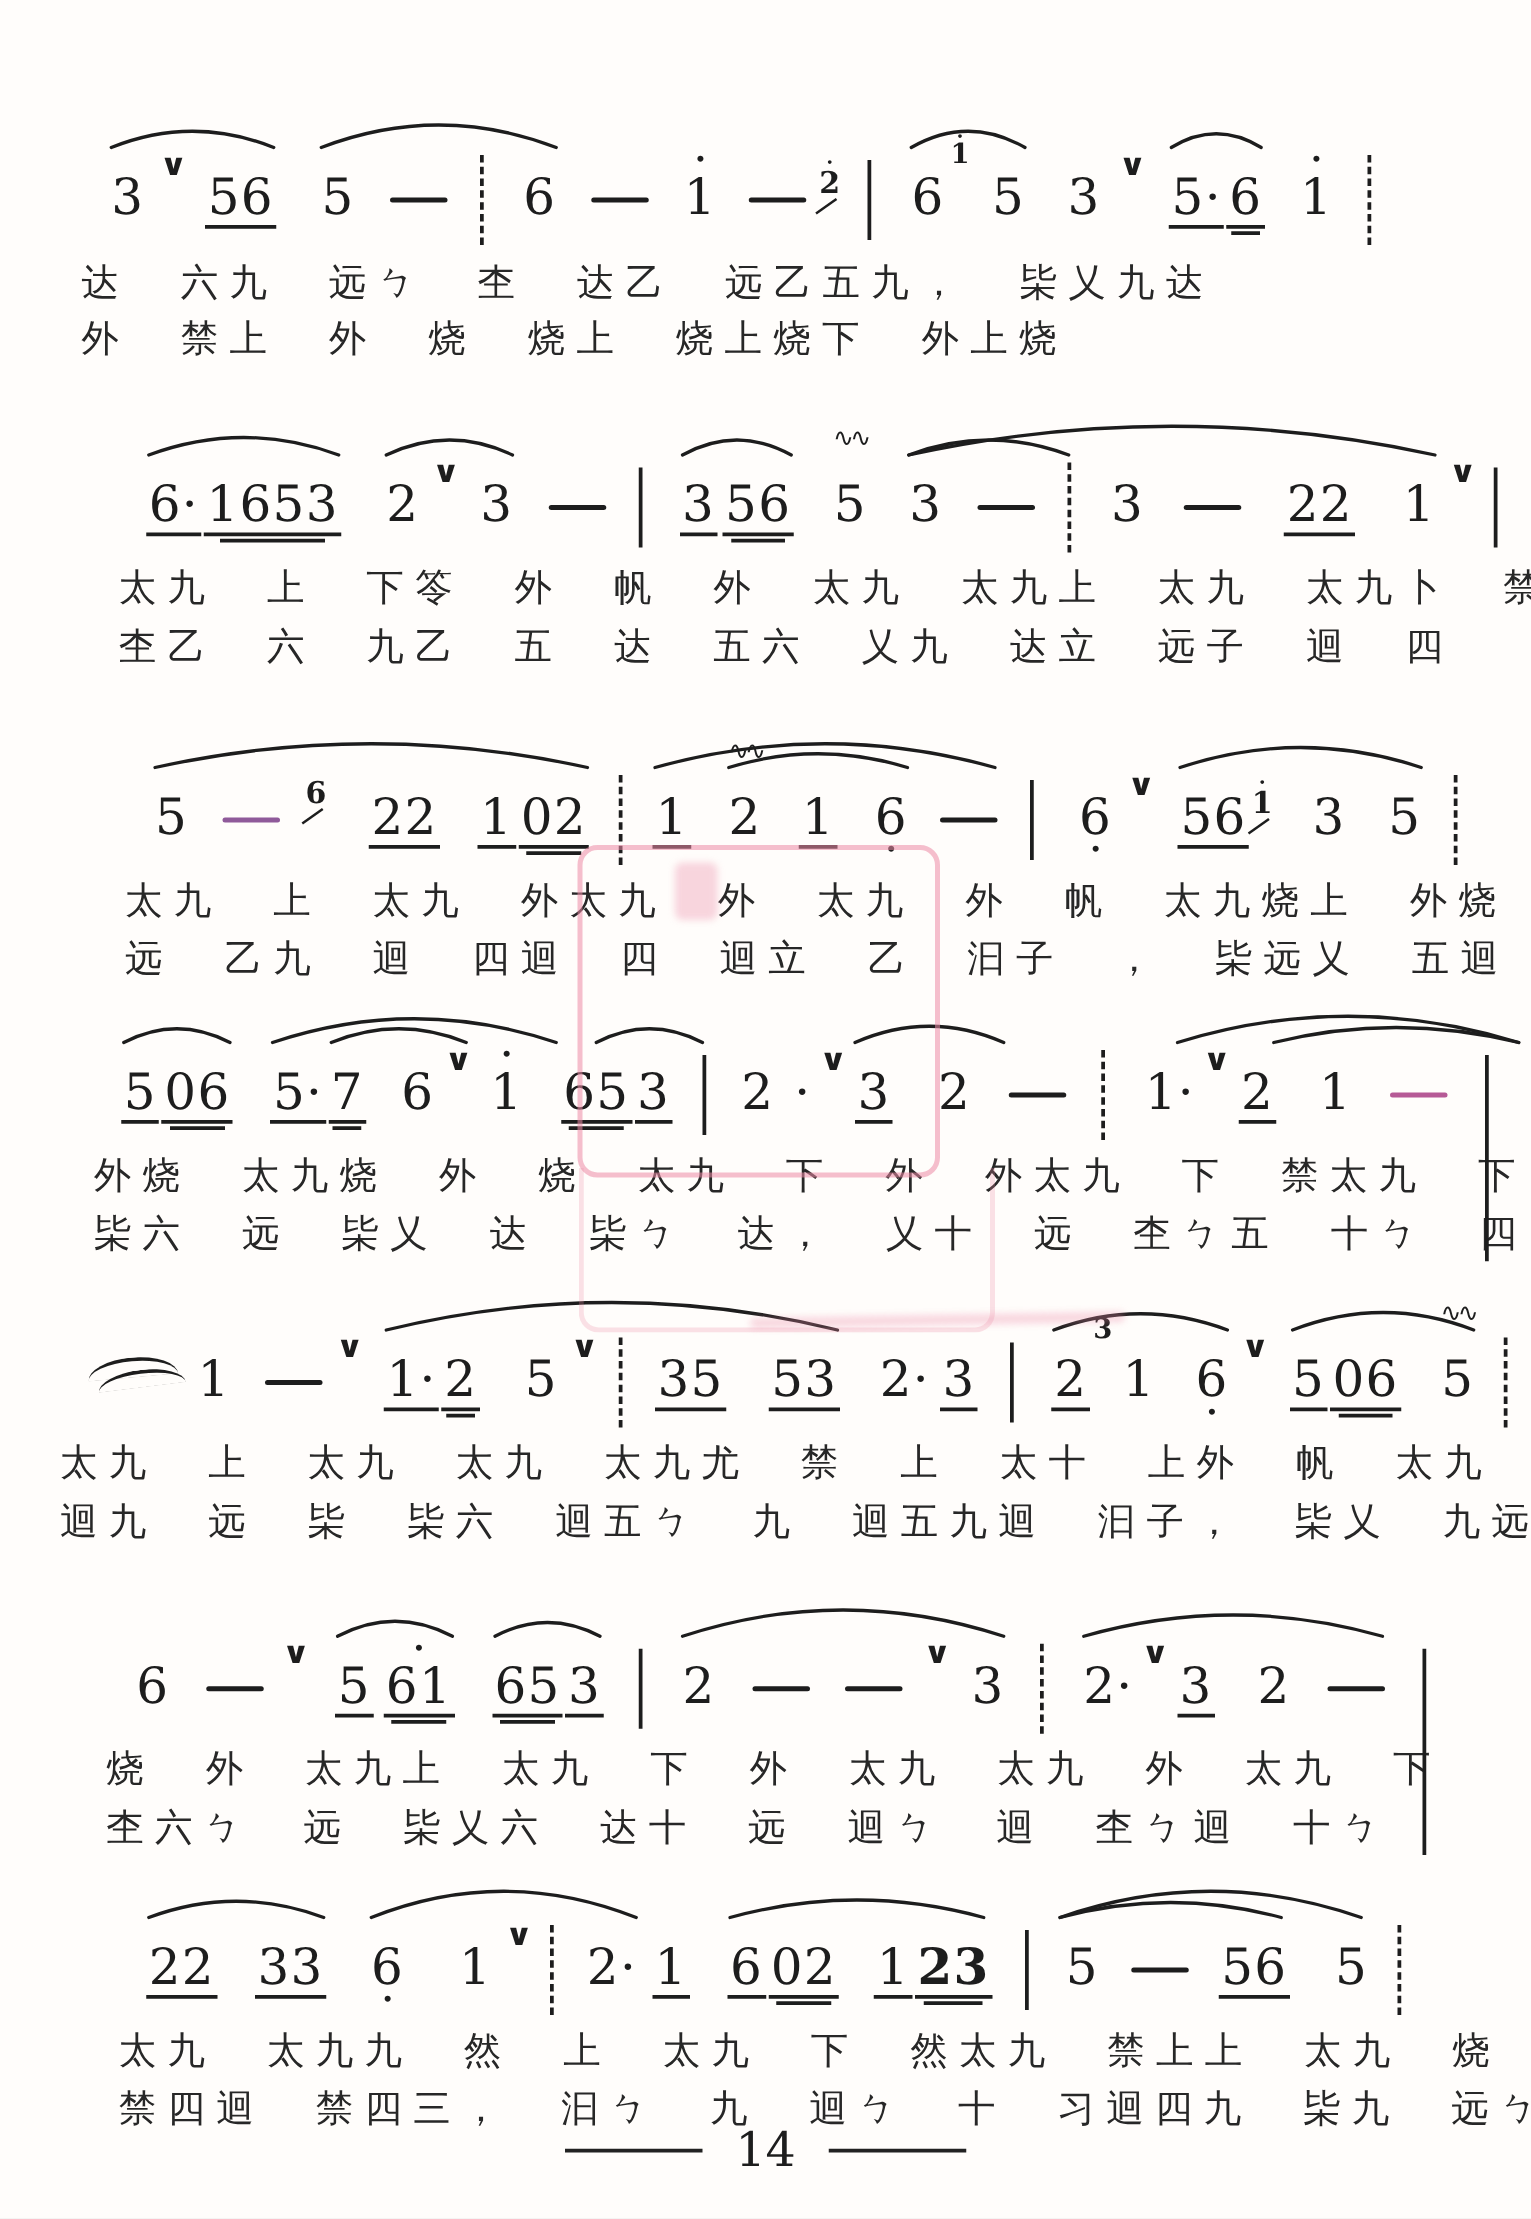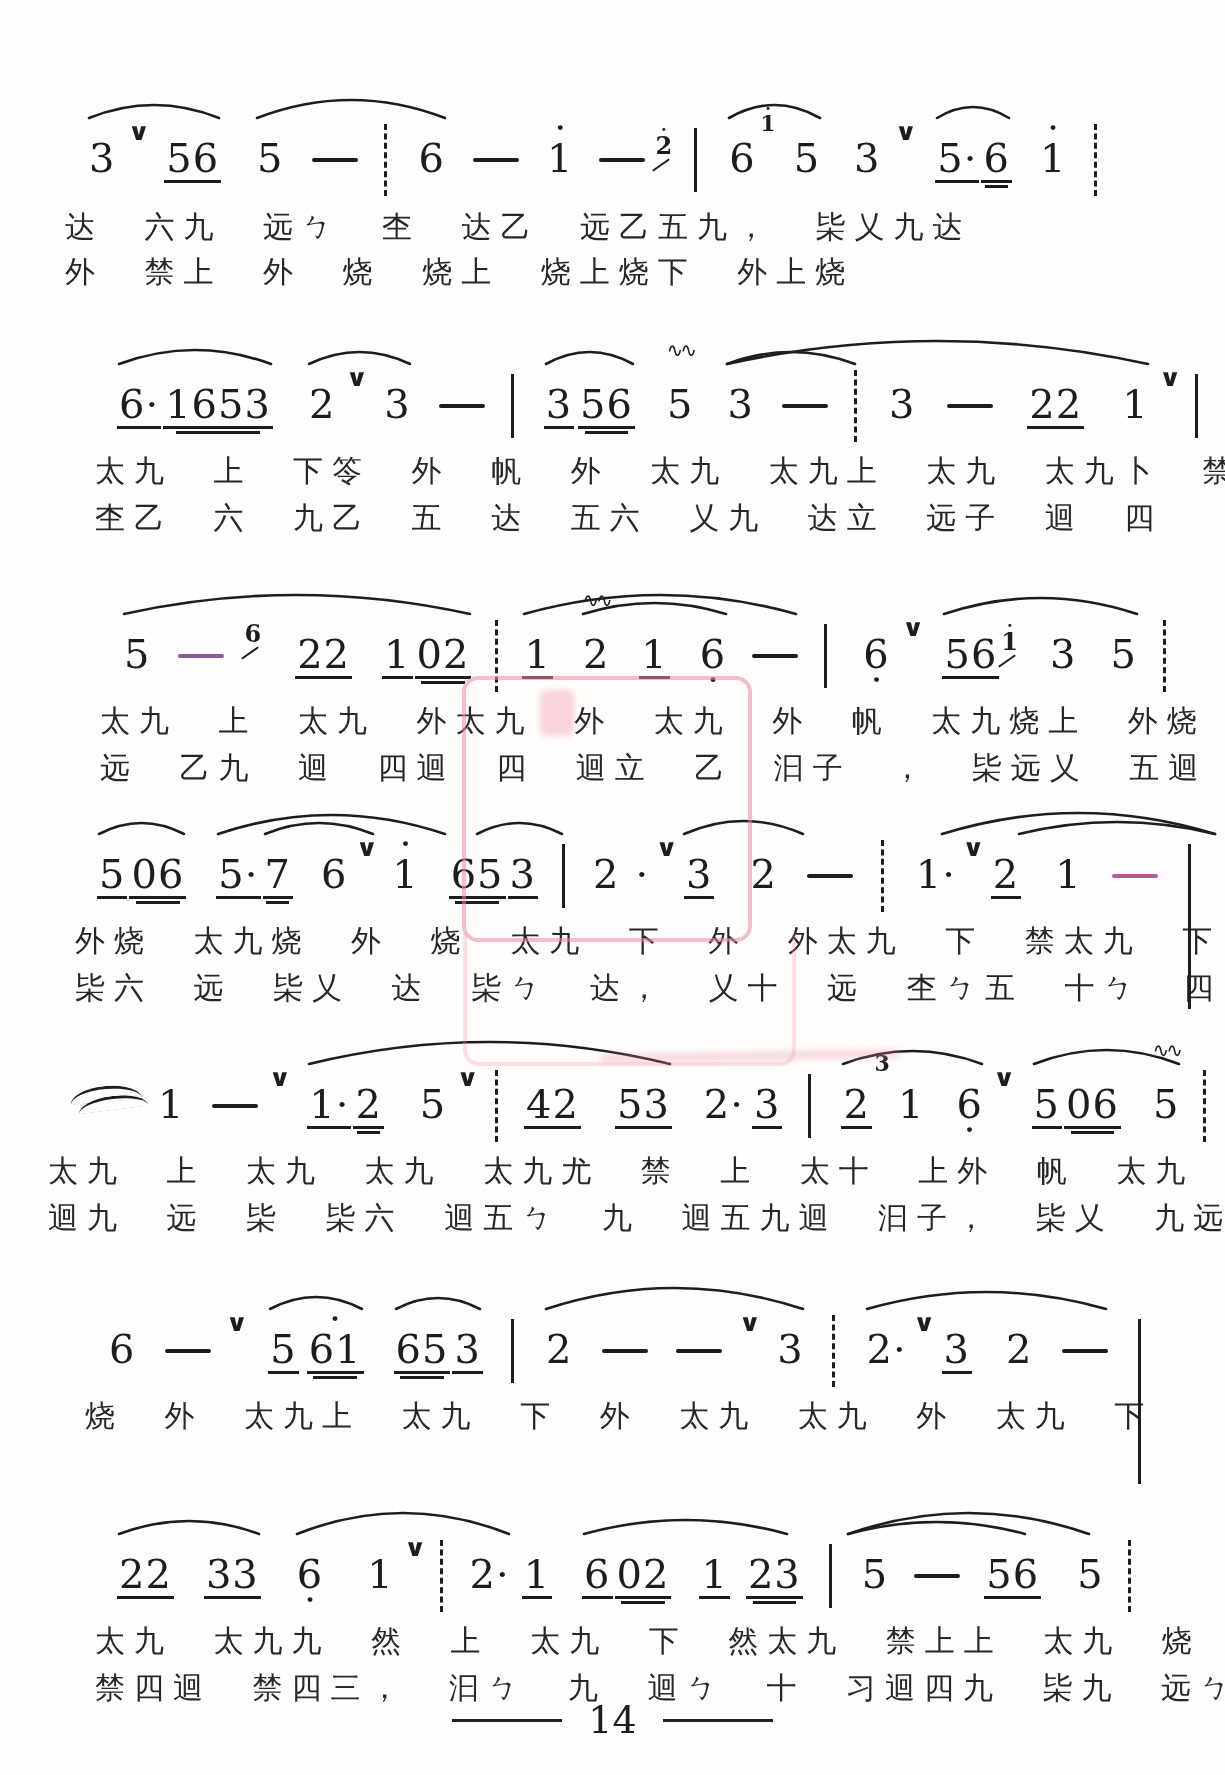--- a/index.html
+++ b/index.html
@@ -377,21 +377,21 @@
             <span class="main u2">2</span>
           </div>
           <div class="note" style="margin-left: 34px;">
             <span class="oct"></span>
             <span class="main">5</span>
           </div>
           <span class="breath" style="margin-left: 8px;">∨</span>
           <span class="dbar" style="margin-left: 16px;"></span>
           <div class="note" style="margin-left: 26px;">
             <span class="oct"></span>
-            <span class="main u1">42</span>
+            <span class="main u1">35</span>
           </div>
           <div class="note" style="margin-left: 34px;">
             <span class="oct"></span>
             <span class="main u1">53</span>
           </div>
           <div class="note" style="margin-left: 30px;">
             <span class="oct"></span>
             <span class="main">2·</span>
           </div>
           <div class="note" style="margin-left: 6px;">
@@ -485,20 +485,21 @@
             <span class="main u1">3</span>
           </div>
           <div class="note" style="margin-left: 32px;">
             <span class="oct"></span>
             <span class="main">2</span>
           </div>
           <span class="dash" style="margin-left: 28px;"></span>
           <span class="bar tall" style="margin-left: 30px;"></span>
         </div>
         <div class="gline gA">烧  外 太九上 太九 下 外  太九  太九 外 太九 下</div>
+        <div class="gline gB">杢六ㄅ  远 枈乂六 达十 远  迴ㄅ  迴 杢ㄅ迴 十ㄅ</div>
       </div>
       <div class="system" style="top: 1488px; left: 95px;">
         <svg class="arcs" width="1303" height="50" viewBox="0 0 1303 50">
           <path d="M 24 46 Q 94 20 164 46" fill="none" stroke="#1d1d1d" stroke-width="2.6" stroke-linecap="round"></path>
           <path d="M 202 46 Q 308 4 414 46" fill="none" stroke="#1d1d1d" stroke-width="2.6" stroke-linecap="round"></path>
           <path d="M 489 46 Q 590.5 18 692 46" fill="none" stroke="#1d1d1d" stroke-width="2.6" stroke-linecap="round"></path>
           <path d="M 753 46 Q 841.5 22 930 46" fill="none" stroke="#1d1d1d" stroke-width="2.6" stroke-linecap="round"></path>
           <path d="M 753 46 Q 873.5 4 994 46" fill="none" stroke="#1d1d1d" stroke-width="2.6" stroke-linecap="round"></path>
         </svg>
         <div class="notes">
@@ -534,21 +535,21 @@
             <span class="main u1">6</span>
           </div>
           <div class="note" style="margin-left: 2px;">
             <span class="oct"></span>
             <span class="main u2">02</span>
           </div>
           <div class="note" style="margin-left: 28px;">
             <span class="oct"></span>
             <span class="main u1">1</span>
           </div>
-          <div class="note" style="margin-left: 16px;">
+          <div class="note" style="margin-left: 2px; font-weight: bold;">
             <span class="oct"></span>
             <span class="main u2">23</span>
           </div>
           <span class="bar" style="margin-left: 26px;"></span>
           <div class="note" style="margin-left: 28px;">
             <span class="oct"></span>
             <span class="main">5</span>
           </div>
           <span class="dash" style="margin-left: 24px;"></span>
           <div class="note" style="margin-left: 24px;">

